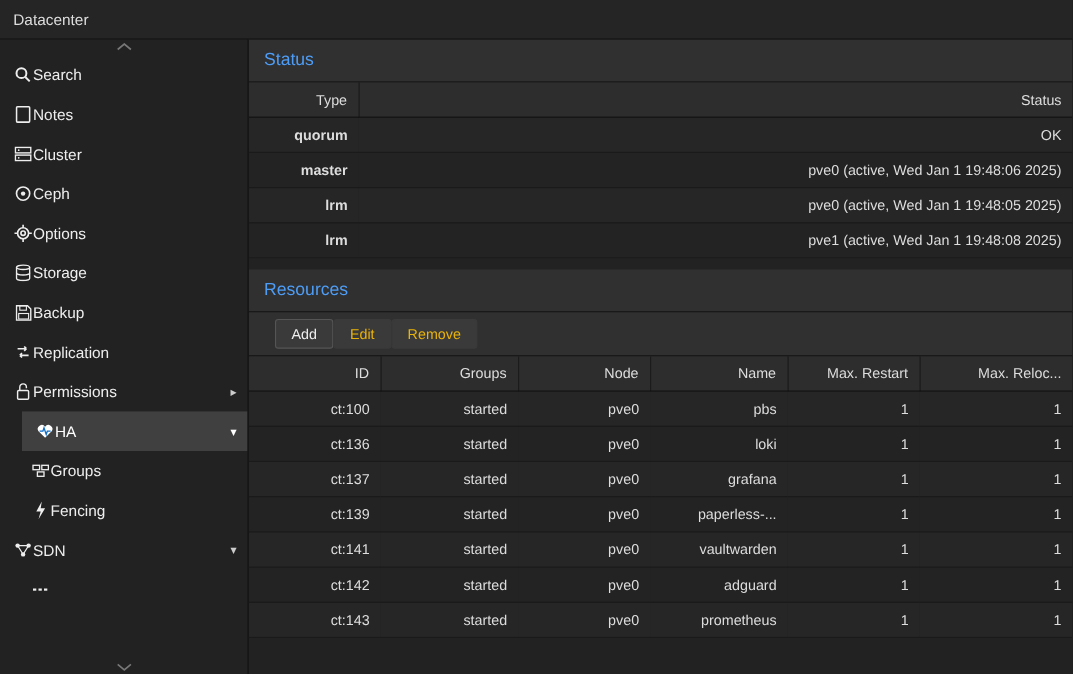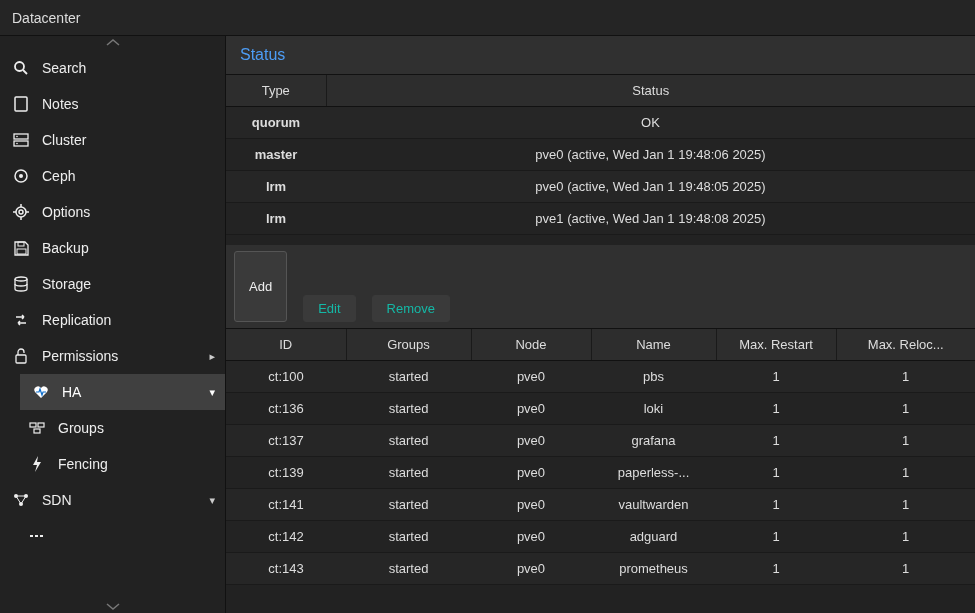--- a/index.html
+++ b/index.html
@@ -47,21 +47,20 @@
   width: 100%;
 }
 .nav-item {
   display: flex;
   align-items: center;
   height: 36px;
   padding: 0 12px;
   cursor: pointer;
   color: #eee;
   font-size: 14px;
-  gap: 12px;
   position: relative;
   text-align: center;
 }
 .nav-item.selected { background: #404040; color: #fff; margin-left: 20px; }
 .nav-item .icon {
   width: 18px;
   height: 18px;
   display: inline-flex;
   align-items: center;
   justify-content: center;
@@ -84,58 +83,57 @@
 .panel { }
 .panel-header {
   background: #303030;
   color: #4d9df6;
   font-size: 16px;
   padding: 10px 14px;
   border-bottom: 1px solid #111;
 }
 .table { width: 100%; border-collapse: collapse; }
 .table th, .table td {
-  text-align: center;
+  text-align: right;
   padding: 8px 10px;
   border-bottom: 1px solid #1a1a1a;
   font-weight: normal;
   font-size: 13px;
 }
 .table thead th {
   background: #2d2d2d;
   color: #ddd;
   border-right: 1px solid #1a1a1a;
   border-bottom: 1px solid #111;
 }
 .table thead th:last-child { border-right: none; }
 .table tbody tr:nth-child(odd) { background: #262626; }
 .table tbody tr:nth-child(even) { background: #232323; }
 .status-table td:first-child { width: 100px; font-weight: bold; }
 .toolbar {
   background: #303030;
-  padding: 6px 8px;
+  padding: 6px 24px;
   display: flex;
-  gap: 16px;
+  gap: 0;
   border-bottom: 1px solid #111;
 }
 .btn {
   background: #3a3a3a;
   border: 1px solid #555;
   color: #eee;
   padding: 5px 14px;
   font-size: 13px;
   border-radius: 3px;
   cursor: pointer;
   font-family: inherit;
 }
 .btn:disabled {
-  color: #14b8a6;
+  color: #eab308;
   border-color: #3a3a3a;
   cursor: default;
-  margin-top: 44px;
 }
 .gap { height: 10px; background: #222; }
 .resources-table th:nth-child(1), .resources-table td:nth-child(1) { width: 120px; }
 .resources-table th:nth-child(2), .resources-table td:nth-child(2) { width: 125px; }
 .resources-table th:nth-child(3), .resources-table td:nth-child(3) { width: 120px; }
 .resources-table th:nth-child(4), .resources-table td:nth-child(4) { width: 125px; }
 .resources-table th:nth-child(5), .resources-table td:nth-child(5) { width: 120px; }
 .truncate { white-space: nowrap; overflow: hidden; text-overflow: ellipsis; max-width: 110px; }
 svg { display: block; }
 </style>
@@ -203,37 +201,37 @@
               <line x1="8" y1="13" x2="8" y2="16"></line>
               <line x1="0" y1="8" x2="3" y2="8"></line>
               <line x1="13" y1="8" x2="16" y2="8"></line>
             </g>
           </svg>
         </span>
       <span>Options</span>
     </div>
     <div class="nav-item">
       <span class="icon">
+          <svg width="14" height="16" viewBox="0 0 14 16">
+            <ellipse cx="7" cy="3" rx="6" ry="2" stroke="#eee" stroke-width="1.3" fill="none"></ellipse>
+            <path d="M1 3 V13 A6 2 0 0 0 13 13 V3" stroke="#eee" stroke-width="1.3" fill="none"></path>
+            <path d="M1 8 A6 2 0 0 0 13 8" stroke="#eee" stroke-width="1.3" fill="none"></path>
+          </svg>
+        </span>
+      <span>Storage</span>
+    </div>
+    <div class="nav-item">
+      <span class="icon">
           <svg width="15" height="15" viewBox="0 0 15 15">
             <path d="M1 1 H11 L14 4 V14 H1 Z" stroke="#eee" stroke-width="1.3" fill="none"></path>
             <rect x="4" y="1" width="6" height="4" stroke="#eee" stroke-width="1" fill="none"></rect>
             <rect x="3" y="8" width="9" height="5" stroke="#eee" stroke-width="1" fill="none"></rect>
           </svg>
         </span>
       <span>Backup</span>
-    </div>
-    <div class="nav-item">
-      <span class="icon">
-          <svg width="14" height="16" viewBox="0 0 14 16">
-            <ellipse cx="7" cy="3" rx="6" ry="2" stroke="#eee" stroke-width="1.3" fill="none"></ellipse>
-            <path d="M1 3 V13 A6 2 0 0 0 13 13 V3" stroke="#eee" stroke-width="1.3" fill="none"></path>
-            <path d="M1 8 A6 2 0 0 0 13 8" stroke="#eee" stroke-width="1.3" fill="none"></path>
-          </svg>
-        </span>
-      <span>Storage</span>
     </div>
     <div class="nav-item">
       <span class="icon">
           <svg width="16" height="14" viewBox="0 0 16 14">
             <path d="M3 4 H11 M11 4 L9 2 M11 4 L9 6" stroke="#eee" stroke-width="1.5" fill="none"></path>
             <path d="M13 10 H5 M5 10 L7 8 M5 10 L7 12" stroke="#eee" stroke-width="1.5" fill="none"></path>
           </svg>
         </span>
       <span>Replication</span>
     </div>
@@ -333,20 +331,21 @@
               <td>lrm</td>
               <td>pve1 (active, Wed Jan 1 19:48:08 2025)</td>
             </tr>
           </tbody>
       </table>
     </div>
 
     <div class="gap"></div>
 
     <div class="panel">
+      <div class="panel-header">Resources</div>
       <div class="toolbar">
         <button class="btn">Add</button>
         <button class="btn" disabled="">Edit</button>
         <button class="btn" disabled="">Remove</button>
       </div>
       <table class="table resources-table">
         <thead>
           <tr>
             <th>ID</th>
             <th>Groups</th>

